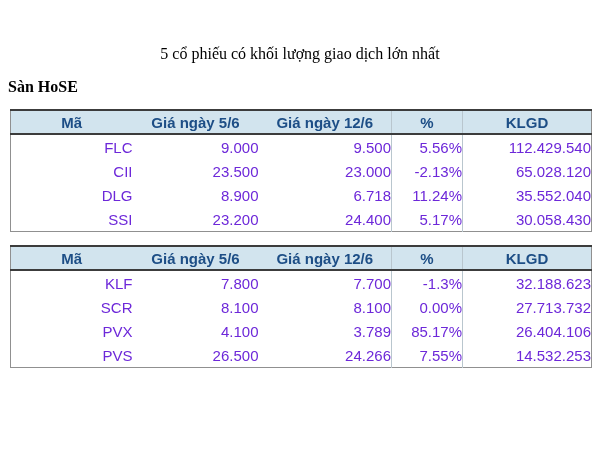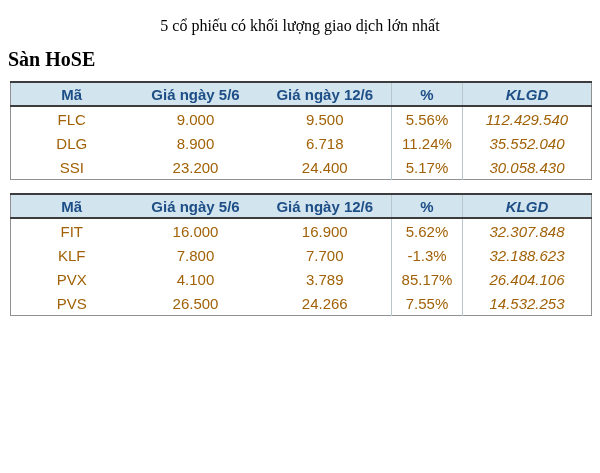--- a/index.html
+++ b/index.html
@@ -1,53 +1,53 @@
 <!DOCTYPE html>
 <html style="--up: #34a050; --down: #be302d; --flat: #f3a93c; --header_bg: #d2e4ee; --header_text: #1d4e86; --row_highlight: #dcecf4; --border_outer: #909090; --border_dark: #3c3c3c; --border_inner: #b9c6ce;"><head>
 <meta charset="utf-8">
 <style>
   html,body{margin:0;padding:0;}
   body{
     width:600px;height:473px;overflow:hidden;background:#ffffff;
     font-family:"Liberation Sans",sans-serif;
     color:#000;
   }
-  .page{width:600px;height:356px;position:relative;}
+  .page{width:600px;height:356px;position:relative;margin-top:28px;}
   .doc-title{
     padding-top:17px;text-align:center;
     font-family:"Liberation Serif",serif;
     font-size:16px;line-height:18px;color:#000;
   }
   .section-label{
     font-family:"Liberation Serif",serif;
-    font-weight:bold;font-size:20px;line-height:18px;
+    font-weight:bold;font-size:16px;line-height:18px;
     margin-left:8px;color:#000;
   }
   .section-label.first{margin-top:15px;}
   .section-label.second{margin-top:39px;}
   table.stock-table{
     border-collapse:collapse;table-layout:fixed;
     width:581px;margin-left:10px;margin-top:13px;
     border:1px solid var(--border_outer);
     font-size:15px;
   }
   table.stock-table th{
     background:var(--header_bg);color:var(--header_text);
     font-weight:bold;height:22px;padding:0;
     border-top:2px solid var(--border_dark);
     border-bottom:2px solid var(--border_dark);
     text-align:center;font-size:15px;
   }
   table.stock-table td{
-    height:24px;padding:0;text-align:center;color:#a16207;
+    height:24px;padding:0;text-align:right;color:#6d28d9;
     background:#fff;white-space:nowrap;
   }
   
   .col-pct-b{border-left:1px solid var(--border_inner);}
-  .col-klgd-b{border-left:1px solid var(--border_inner);font-style:italic;}
+  .col-klgd-b{border-left:1px solid var(--border_inner);}
   th.pct-head{text-align:right;padding-right:12px;}
   td.col-pct{text-align:right;padding-right:6px;}
   td.hl{background:var(--row_highlight);}
   td.trend-up{color:var(--up);}
   td.trend-down{color:var(--down);}
   td.trend-flat{color:var(--flat);}
 </style>
 </head>
 <body>
 
@@ -76,20 +76,27 @@
     </thead>
     <tbody>
         <tr>
           <td>FLC</td>
           <td>9.000</td>
           <td>9.500</td>
           <td class="col-pct col-pct-b trend-up">5.56%</td>
           <td class="col-klgd-b">112.429.540</td>
         </tr>
         <tr>
+          <td class="hl">CII</td>
+          <td>23.500</td>
+          <td>23.000</td>
+          <td class="col-pct col-pct-b trend-down hl">-2.13%</td>
+          <td class="col-klgd-b">65.028.120</td>
+        </tr>
+        <tr>
           <td>DLG</td>
           <td>8.900</td>
           <td>6.718</td>
           <td class="col-pct col-pct-b trend-up">11.24%</td>
           <td class="col-klgd-b">35.552.040</td>
         </tr>
         <tr>
           <td class="hl">SSI</td>
           <td>23.200</td>
           <td>24.400</td>
@@ -112,32 +119,32 @@
       <tr>
         <th>Mã</th>
         <th>Giá ngày 5/6</th>
         <th>Giá ngày 12/6</th>
         <th class="pct-head col-pct-b">%</th>
         <th class="col-klgd-b">KLGD</th>
       </tr>
     </thead>
     <tbody>
         <tr>
-          <td>FIT</td>
-          <td>16.000</td>
-          <td>16.900</td>
-          <td class="col-pct col-pct-b trend-up">5.62%</td>
-          <td class="col-klgd-b">32.307.848</td>
-        </tr>
-        <tr>
           <td class="hl">KLF</td>
           <td>7.800</td>
           <td>7.700</td>
           <td class="col-pct col-pct-b trend-down hl">-1.3%</td>
           <td class="col-klgd-b hl">32.188.623</td>
+        </tr>
+        <tr>
+          <td>SCR</td>
+          <td>8.100</td>
+          <td>8.100</td>
+          <td class="col-pct col-pct-b trend-flat">0.00%</td>
+          <td class="col-klgd-b">27.713.732</td>
         </tr>
         <tr>
           <td class="hl">PVX</td>
           <td>4.100</td>
           <td>3.789</td>
           <td class="col-pct col-pct-b trend-up hl">85.17%</td>
           <td class="col-klgd-b hl">26.404.106</td>
         </tr>
         <tr>
           <td>PVS</td>

